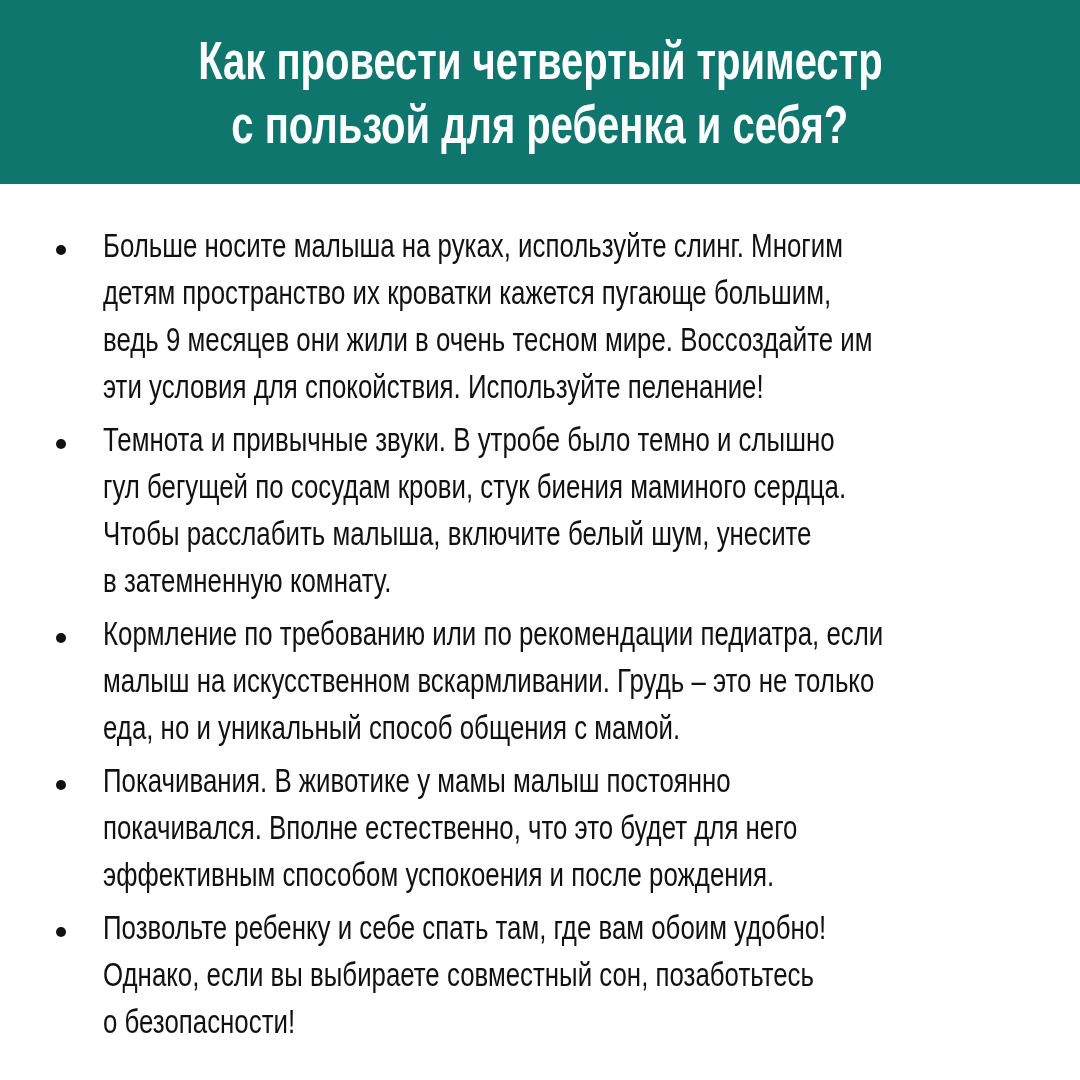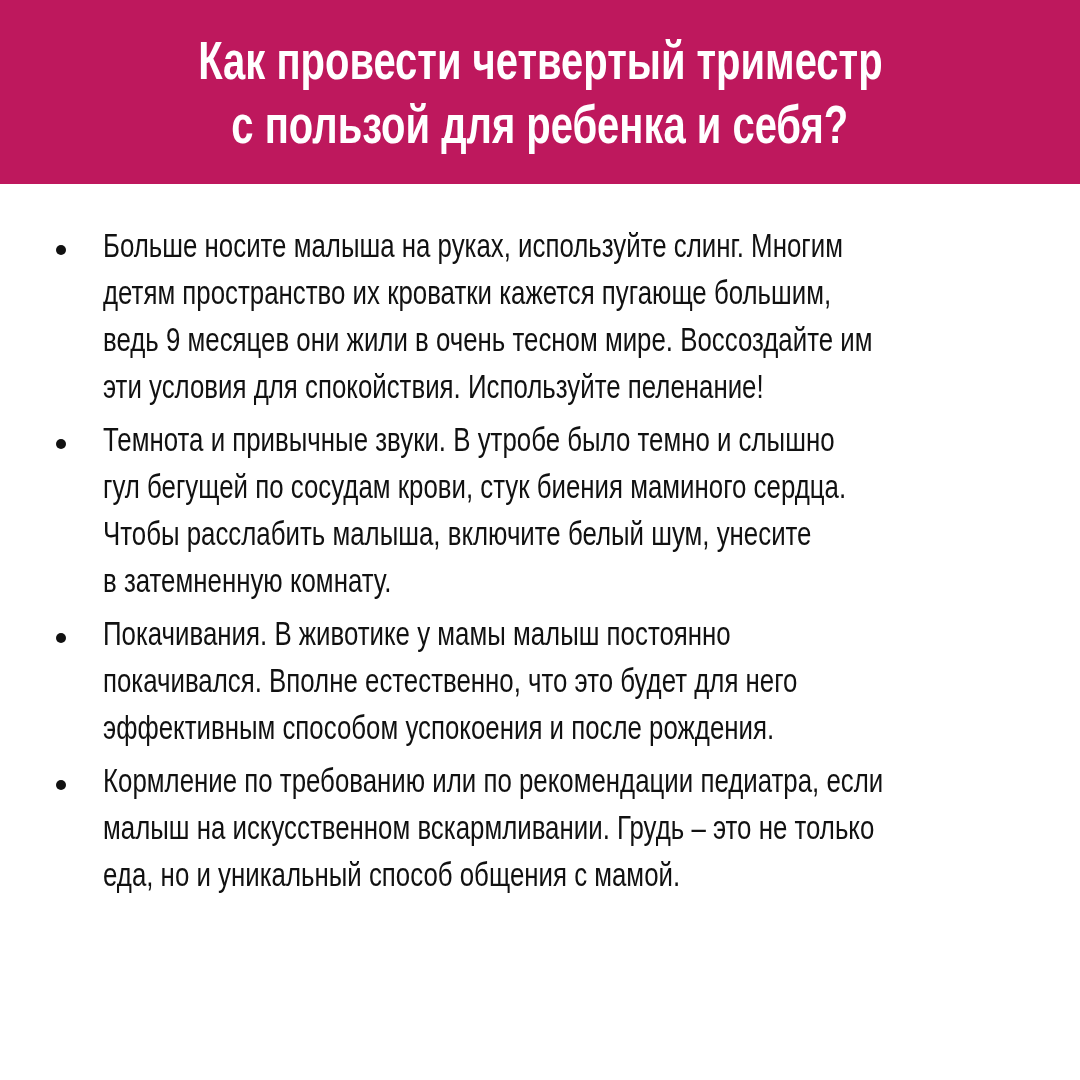--- a/index.html
+++ b/index.html
@@ -2,21 +2,21 @@
 <html><head>
 <meta charset="utf-8">
 <style>
   html, body { margin: 0; padding: 0; }
   body {
     width: 1080px; height: 1080px; background: #ffffff; overflow: hidden;
     font-family: "Liberation Sans", "DejaVu Sans", sans-serif;
   }
   .header {
     position: absolute; left: 0; top: 0; width: 1080px; height: 184px;
-    background: #be185d;
+    background: #0f766e;
     display: flex; flex-direction: column; align-items: center; justify-content: center;
   }
   .header .line {
     color: #ffffff; font-weight: bold; font-size: 54px; line-height: 64px;
     transform: scaleX(0.74); white-space: nowrap; letter-spacing: 0px;
   }
   .list {
     position: absolute; left: 48px; top: 210px; width: 1010px; margin-top: 12px;
   }
   .item { position: relative; padding-left: 55px; margin-bottom: 8px; }
@@ -47,23 +47,29 @@
   </div>
   <div class="item" style="margin-bottom:6px">
     <span class="bullet"></span>
     <span class="line">Темнота и привычные звуки. В утробе было темно и слышно</span>
     <span class="line">гул бегущей по сосудам крови, стук биения маминого сердца.</span>
     <span class="line">Чтобы расслабить малыша, включите белый шум, унесите</span>
     <span class="line">в затемненную комнату.</span>
   </div>
   <div class="item" style="margin-bottom:6px">
     <span class="bullet"></span>
+    <span class="line">Кормление по требованию или по рекомендации педиатра, если</span>
+    <span class="line">малыш на искусственном вскармливании. Грудь – это не только</span>
+    <span class="line">еда, но и уникальный способ общения с мамой.</span>
+  </div>
+  <div class="item" style="margin-bottom:6px">
+    <span class="bullet"></span>
     <span class="line">Покачивания. В животике у мамы малыш постоянно</span>
     <span class="line">покачивался. Вполне естественно, что это будет для него</span>
     <span class="line">эффективным способом успокоения и после рождения.</span>
   </div>
-  <div class="item" style="margin-bottom:6px">
+  <div class="item">
     <span class="bullet"></span>
-    <span class="line">Кормление по требованию или по рекомендации педиатра, если</span>
-    <span class="line">малыш на искусственном вскармливании. Грудь – это не только</span>
-    <span class="line">еда, но и уникальный способ общения с мамой.</span>
+    <span class="line">Позвольте ребенку и себе спать там, где вам обоим удобно!</span>
+    <span class="line">Однако, если вы выбираете совместный сон, позаботьтесь</span>
+    <span class="line">о безопасности!</span>
   </div>
 </div>
 
 </body></html>

